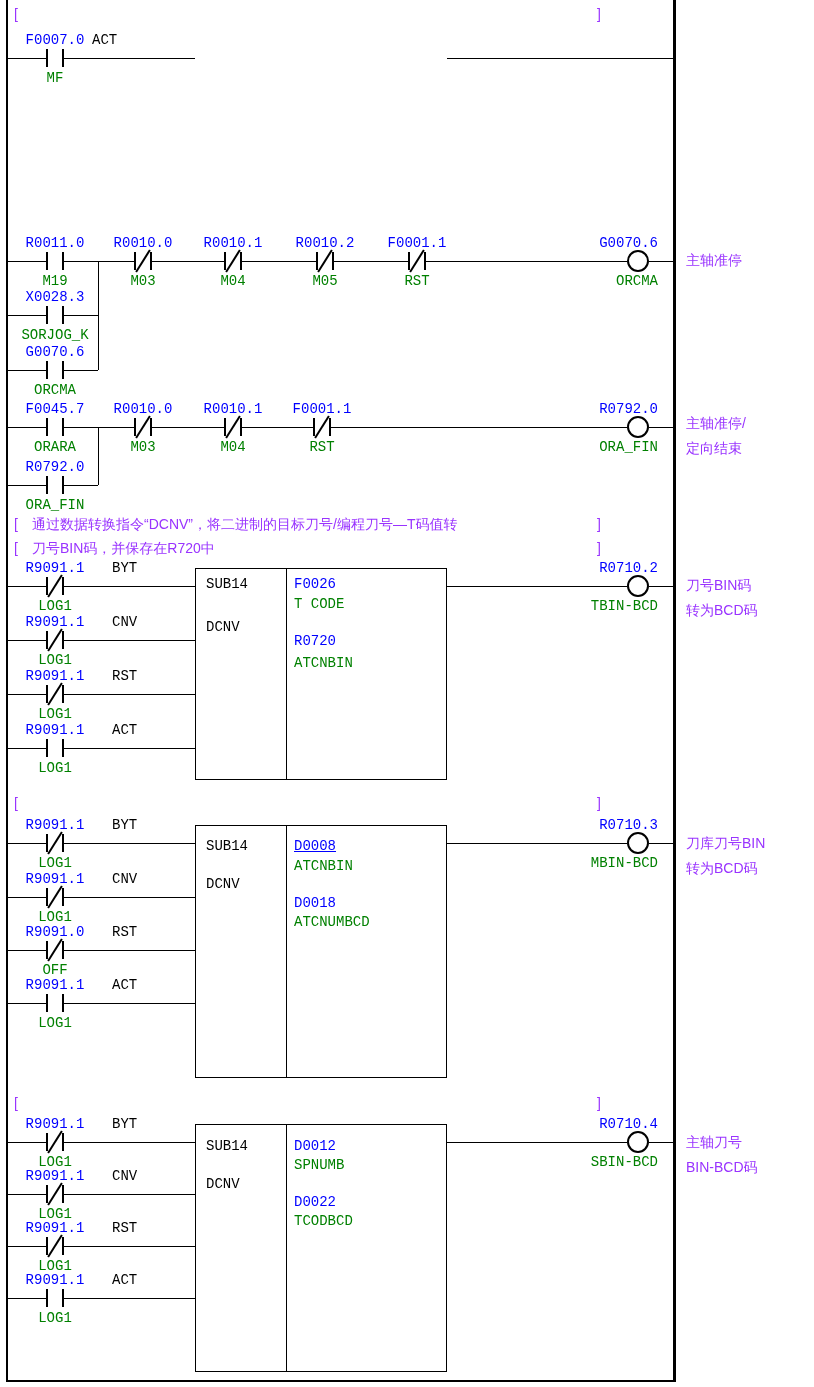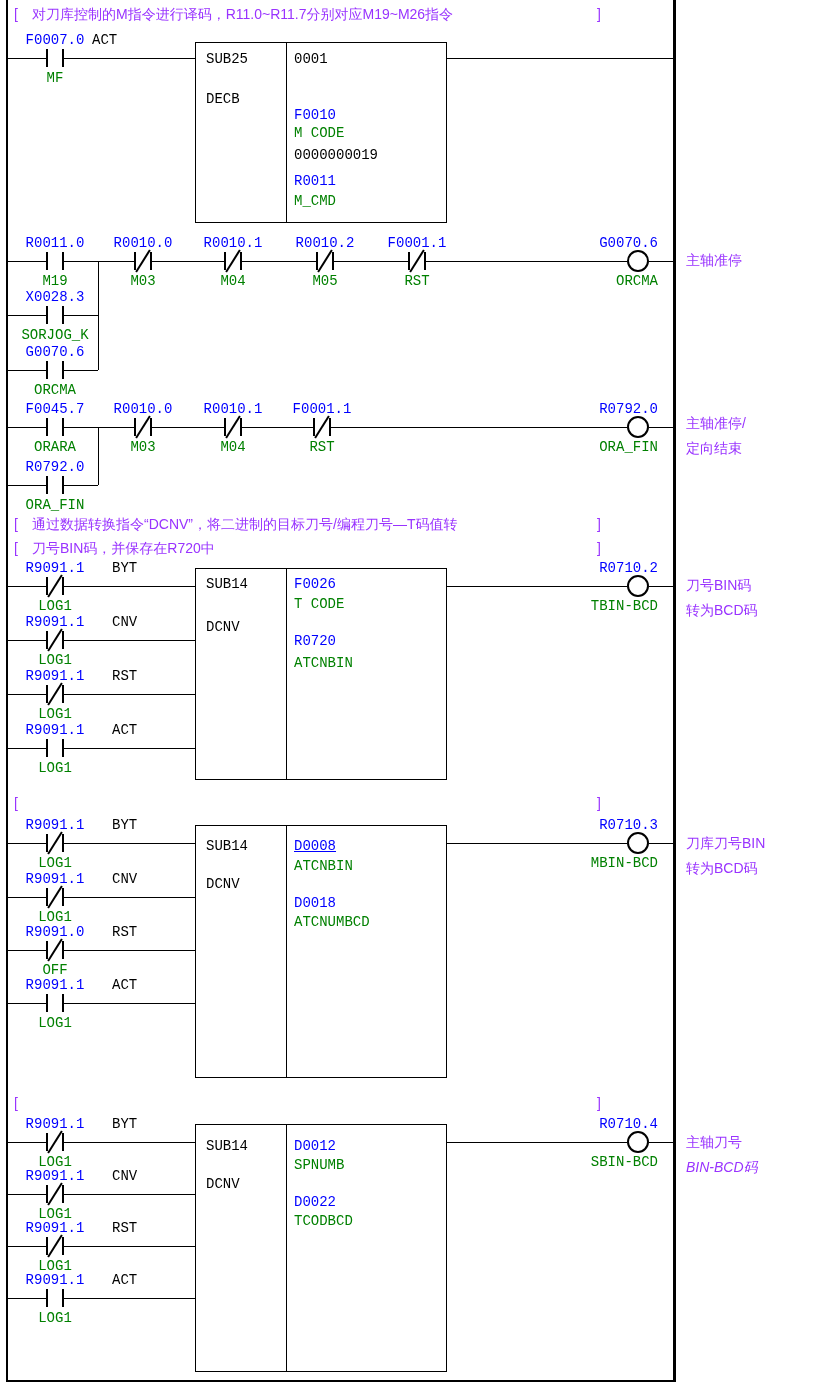--- a/index.html
+++ b/index.html
@@ -52,31 +52,20 @@
     <div class="wire" style="left: 447px; top: 843px; width: 180px; height: 1px;"></div>
     <div class="wire" style="left: 649px; top: 843px; width: 24px; height: 1px;"></div>
     <div class="wire" style="left: 8px; top: 1142px; width: 187px; height: 1px;"></div>
     <div class="wire" style="left: 8px; top: 1194px; width: 187px; height: 1px;"></div>
     <div class="wire" style="left: 8px; top: 1246px; width: 187px; height: 1px;"></div>
     <div class="wire" style="left: 8px; top: 1298px; width: 187px; height: 1px;"></div>
     <div class="wire" style="left: 447px; top: 1142px; width: 180px; height: 1px;"></div>
     <div class="wire" style="left: 649px; top: 1142px; width: 24px; height: 1px;"></div>
     <div class="wire" style="left: 98px; top: 261px; width: 1px; height: 109px;"></div>
     <div class="wire" style="left: 98px; top: 427px; width: 1px; height: 58px;"></div>
-    <div class="block" style="left: 195px; top: 42px; width: 250px; height: 179px;">
-      <div class="bdiv" style="left: 90px;"></div>
-      <div class="txt blk" style="left: 10px; top: 8px;">SUB25</div>
-      <div class="txt blk" style="left: 10px; top: 48px;">DECB</div>
-      <div class="txt blk" style="left: 98px; top: 8px;">0001</div>
-      <div class="txt addr-l" style="left: 98px; top: 64px;">F0010</div>
-      <div class="txt sym-l" style="left: 98px; top: 82px;">M CODE</div>
-      <div class="txt blk" style="left: 98px; top: 104px;">0000000019</div>
-      <div class="txt addr-l" style="left: 98px; top: 130px;">R0011</div>
-      <div class="txt sym-l" style="left: 98px; top: 150px;">M_CMD</div>
-    </div>
     <div class="block" style="left: 195px; top: 568px; width: 250px; height: 210px;">
       <div class="bdiv" style="left: 90px;"></div>
       <div class="txt blk" style="left: 10px; top: 7px;">SUB14</div>
       <div class="txt blk" style="left: 10px; top: 50px;">DCNV</div>
       <div class="txt addr-l" style="left: 98px; top: 7px;">F0026</div>
       <div class="txt sym-l" style="left: 98px; top: 27px;">T CODE</div>
       <div class="txt addr-l" style="left: 98px; top: 64px;">R0720</div>
       <div class="txt sym-l" style="left: 98px; top: 86px;">ATCNBIN</div>
     </div>
     <div class="block" style="left: 195px; top: 825px; width: 250px; height: 251px;">
@@ -285,34 +274,33 @@
     <div class="coil" style="left: 627px; top: 575px;"></div>
     <div class="txt addr-r" style="left: 518px; top: 560px; width: 140px;">R0710.2</div>
     <div class="txt sym-r" style="left: 498px; top: 598px; width: 160px;">TBIN-BCD</div>
     <div class="coil" style="left: 627px; top: 832px;"></div>
     <div class="txt addr-r" style="left: 518px; top: 817px; width: 140px;">R0710.3</div>
     <div class="txt sym-r" style="left: 498px; top: 855px; width: 160px;">MBIN-BCD</div>
     <div class="coil" style="left: 627px; top: 1131px;"></div>
     <div class="txt addr-r" style="left: 518px; top: 1116px; width: 140px;">R0710.4</div>
     <div class="txt sym-r" style="left: 498px; top: 1154px; width: 160px;">SBIN-BCD</div>
     <div class="cmt" style="left: 14px; top: 6px;">[</div>
-    <div class="cmt" style="left: 32px; top: 6px;">对刀库控制的M指令进行译码，R11.0~R11.7分别对应M19~M26指令</div>
     <div class="cmt" style="left: 597px; top: 6px;">]</div>
     <div class="cmt" style="left: 14px; top: 516px;">[</div>
     <div class="cmt" style="left: 32px; top: 516px;">通过数据转换指令“DCNV”，将二进制的目标刀号/编程刀号—T码值转</div>
     <div class="cmt" style="left: 597px; top: 516px;">]</div>
     <div class="cmt" style="left: 14px; top: 540px;">[</div>
     <div class="cmt" style="left: 32px; top: 540px;">刀号BIN码，并保存在R720中</div>
     <div class="cmt" style="left: 597px; top: 540px;">]</div>
     <div class="cmt" style="left: 14px; top: 795px;">[</div>
     <div class="cmt" style="left: 597px; top: 795px;">]</div>
     <div class="cmt" style="left: 14px; top: 1095px;">[</div>
     <div class="cmt" style="left: 597px; top: 1095px;">]</div>
     <div class="cmt" style="left: 686px; top: 252px;">主轴准停</div>
     <div class="cmt" style="left: 686px; top: 415px;">主轴准停/</div>
     <div class="cmt" style="left: 686px; top: 440px;">定向结束</div>
     <div class="cmt" style="left: 686px; top: 577px;">刀号BIN码</div>
     <div class="cmt" style="left: 686px; top: 602px;">转为BCD码</div>
     <div class="cmt" style="left: 686px; top: 835px;">刀库刀号BIN</div>
     <div class="cmt" style="left: 686px; top: 860px;">转为BCD码</div>
     <div class="cmt" style="left: 686px; top: 1134px;">主轴刀号</div>
-    <div class="cmt" style="left: 686px; top: 1159px; font-style: italic;">BIN-BCD码</div>
+    <div class="cmt" style="left: 686px; top: 1159px;">BIN-BCD码</div>
   </div>
 
 </body></html>

